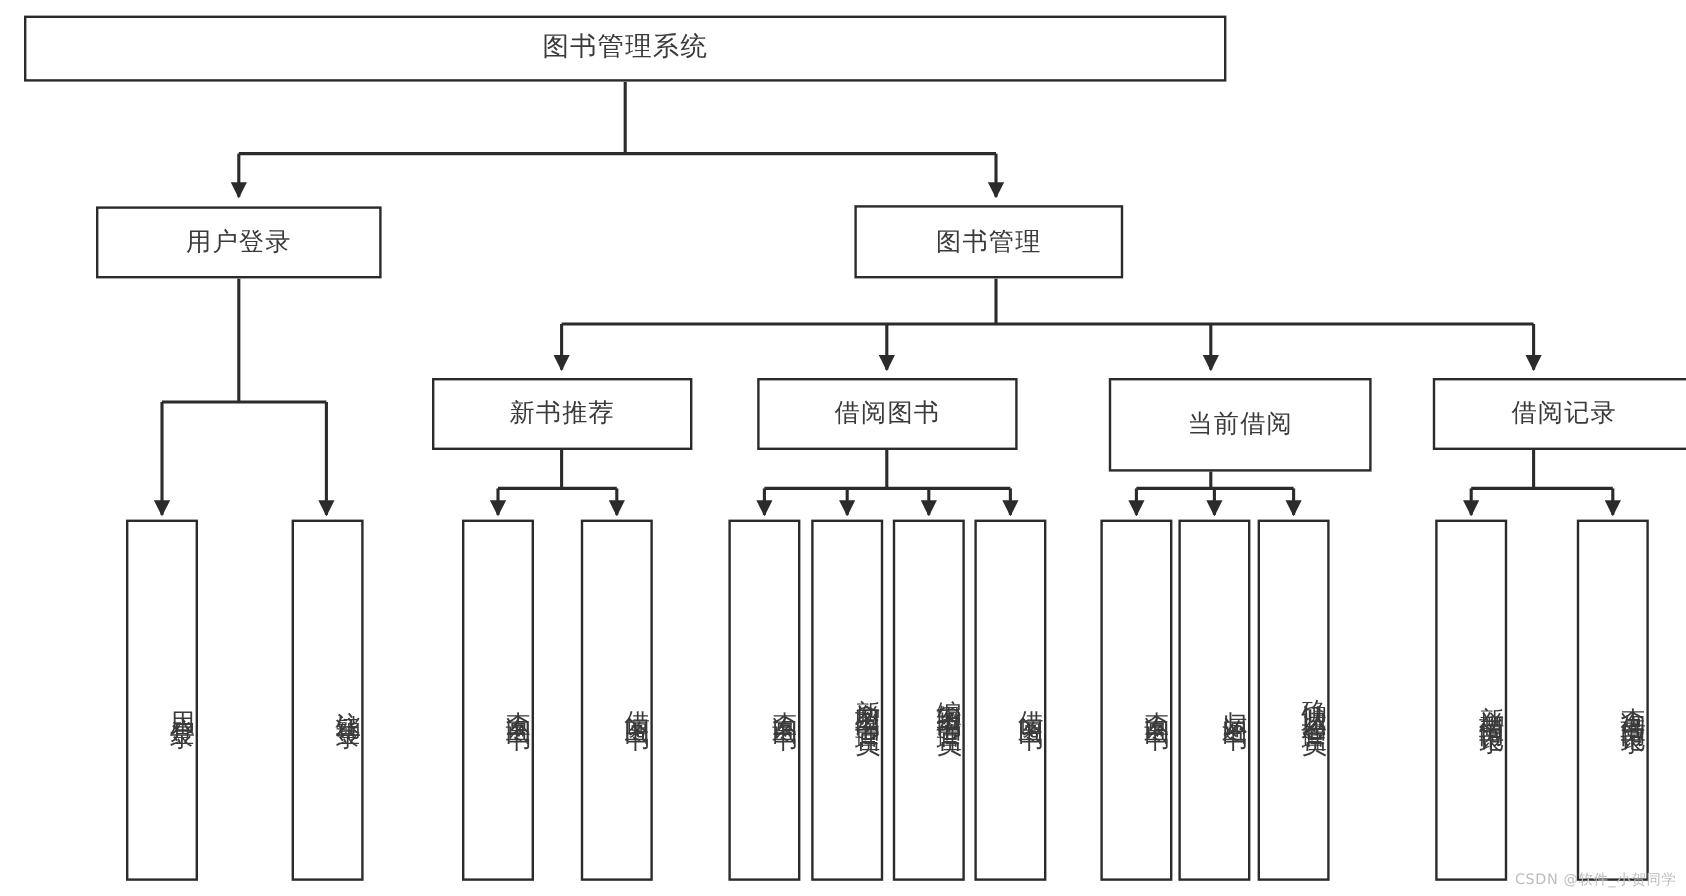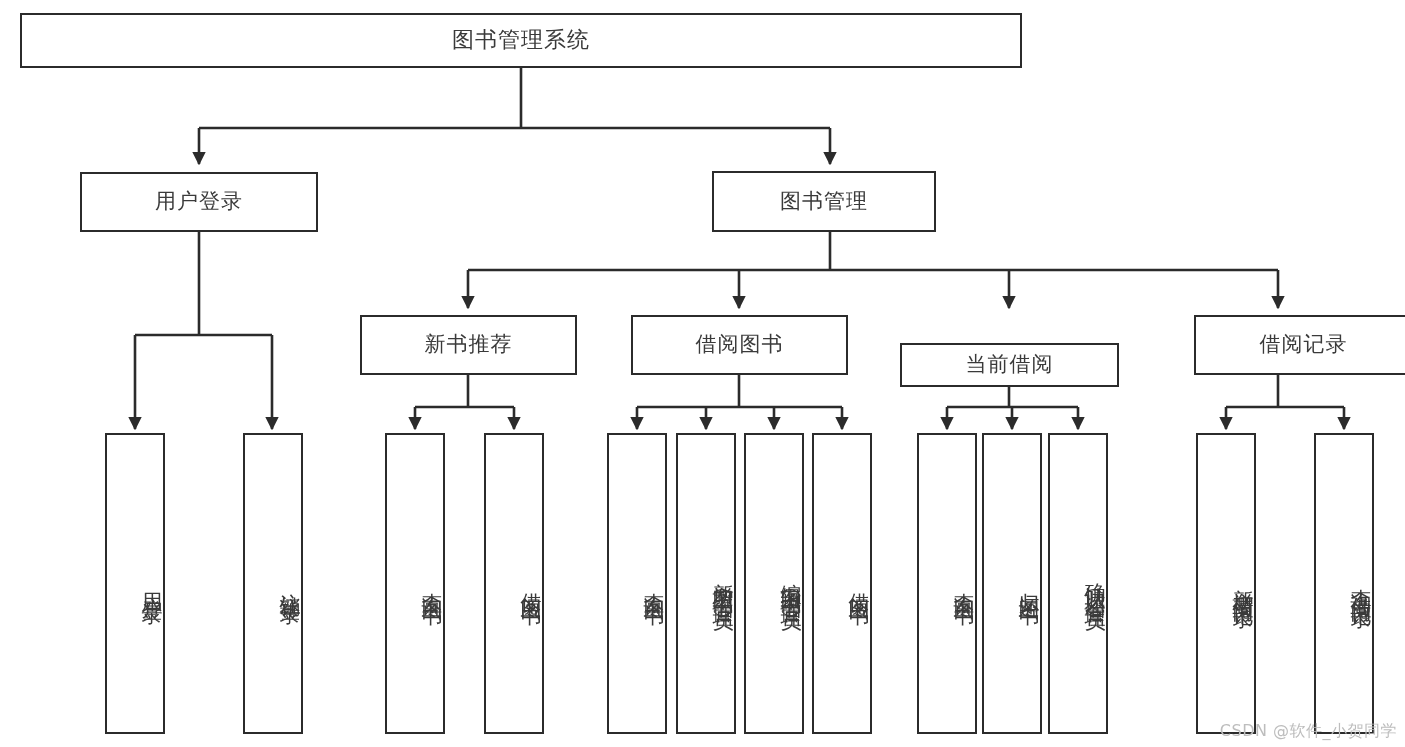--- a/index.html
+++ b/index.html
@@ -57,21 +57,21 @@
   }
   .node-v .vtext {
     writing-mode: vertical-rl;
     text-orientation: upright;
     white-space: nowrap;
   }
   .watermark {
     position: absolute;
     right: 8px;
     bottom: 5px;
-    font-size: 16px;
+    font-size: 12px;
     color: #bdbdbd;
     letter-spacing: 0.5px;
     white-space: nowrap;
   }
 </style>
 </head>
 <body>
 
 <div id="canvas">
 
@@ -136,21 +136,21 @@
   <div class="node node-h" style="left:712px; top:171px; width:224px; height:61px;">
     <span>图书管理</span>
   </div>
 
   <div class="node node-h" style="left:360px; top:315px; width:217px; height:60px;justify-content:center;">
     <span>新书推荐</span>
   </div>
   <div class="node node-h" style="left:631px; top:315px; width:217px; height:60px;">
     <span>借阅图书</span>
   </div>
-  <div class="node node-h" style="left:900px; top:315px; width:219px; height:44px;margin-top:28px;">
+  <div class="node node-h" style="left:924px; top:315px; width:219px; height:78px;">
     <span>当前借阅</span>
   </div>
   <div class="node node-h" style="left:1170px; top:315px; width:219px; height:60px;margin-left:24px;">
     <span>借阅记录</span>
   </div>
 
   <div class="node node-v" style="left:105px; top:433px; width:60px; height:301px;">
     <span class="vtext">用户登录</span>
   </div>
   <div class="node node-v" style="left:243px; top:433px; width:60px; height:301px;">

